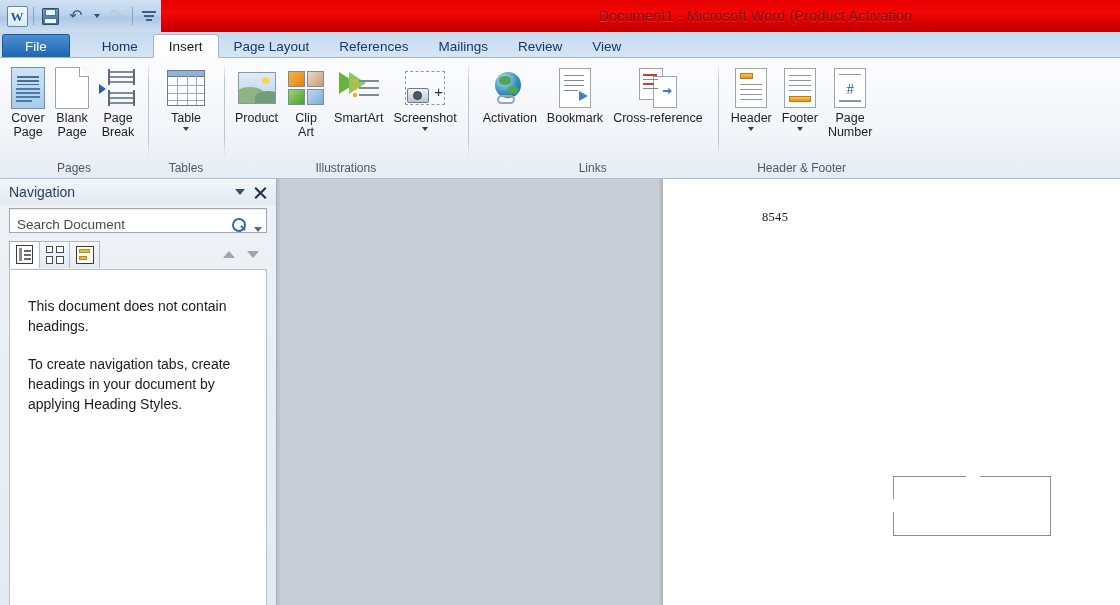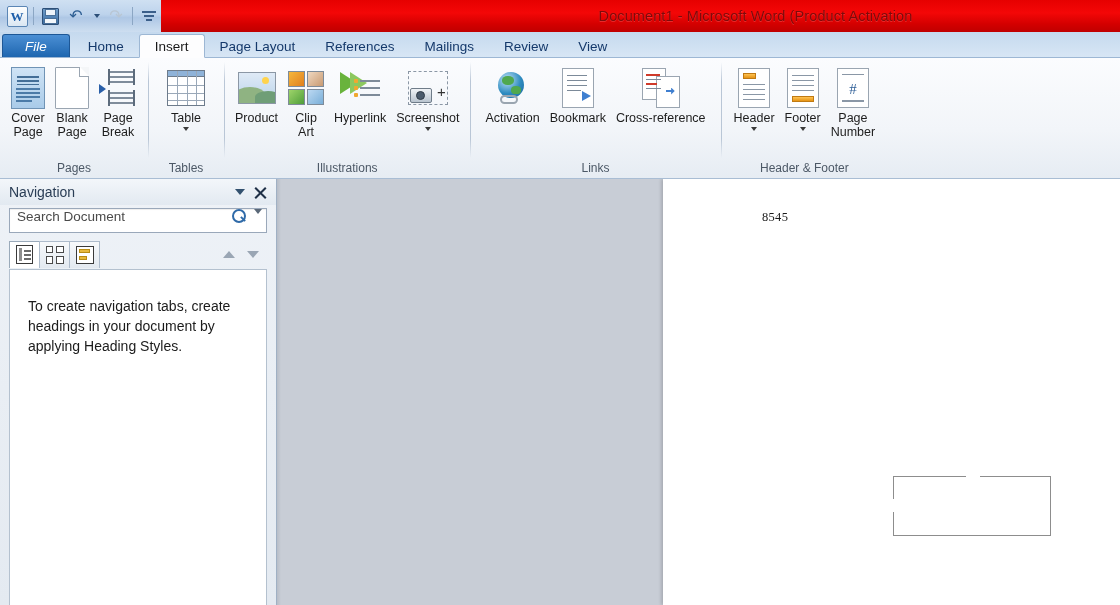--- a/index.html
+++ b/index.html
@@ -112,25 +112,24 @@
     display: flex; align-items: center;
     font-size: 13.5px;
     color: #15396b;
     position: relative;
     white-space: nowrap;
   }
   .tab.file {
     background: linear-gradient(to bottom,#4b8fd4,#1c64ae);
     color: #fff;
     border-radius: 3px 3px 0 0;
-    margin-right: 3px;
+    margin-right: 17px;
     padding: 0 22px;
     border: 1px solid #1d5796;
     border-bottom: none;
-    font-style: italic;
   }
   .tab.active {
     background: #fdfdfe;
     border: 1px solid #9db7d4;
     border-bottom: 1px solid #fdfdfe;
     border-radius: 3px 3px 0 0;
     z-index: 3;
     color: #1a1a1a;
   }
 
@@ -272,21 +271,21 @@
   .nav-caret{width:0;height:0;border-left:5px solid transparent;border-right:5px solid transparent;border-top:6px solid #33516f;}
   .nav-x{ position:relative;width:13px;height:13px; }
   .nav-x::before,.nav-x::after{content:"";position:absolute;left:-1px;top:6px;width:15px;height:2px;background:#1f3047;}
   .nav-x::before{transform:rotate(45deg);} .nav-x::after{transform:rotate(-45deg);}
 
   .nav-search-wrap{ padding: 3px 9px 6px 9px; }
   .nav-search{
     height: 25px;
     background:#fff;
     border:1px solid #9aa8ba;
-    display:flex; align-items:flex-start;
+    display:flex; align-items:flex-end;
     padding: 0 4px 0 7px;
     box-shadow: inset 0 1px 1px rgba(0,0,0,.07);
   }
   .nav-search input{
     flex:1; border:0; outline:0; font-size:13.5px; color:#2a2a2a;
     font-family:"Liberation Sans",sans-serif; background:transparent;
   }
   .nav-search input::placeholder{ color:#4a4a4a; opacity:1; }
   .mag{ width:14px;height:14px;position:relative; margin-right:5px;}
   .mag::before{content:"";position:absolute;left:0;top:0;width:10px;height:10px;border:2px solid #2f6aa8;border-radius:50%;}
@@ -504,21 +503,21 @@
               <div class="chev"></div>
                 <div class="chev2"></div>
               <div class="ln" style="top:8px"></div>
                 <div class="dot" style="top:7px"></div>
               <div class="ln" style="top:15px"></div>
                 <div class="dot" style="top:14px"></div>
               <div class="ln" style="top:22px"></div>
                 <div class="dot" style="top:21px"></div>
             </div>
           </div>
-          <div class="txt">Hyperlink</div>
+          <div class="txt">SmartArt</div>
         </div>
         <div class="rbtn">
           <div class="ic">
             <div class="shot-ico">
                 <div class="dash"></div>
                 <div class="cam"></div>
                 <div class="lens"></div>
                 <div class="plus">+</div>
               </div>
           </div>
@@ -660,20 +659,21 @@
             <div class="y" style="top:9px;width:8px"></div>
           </div>
         </div>
         <div class="nav-arrows">
           <div class="tri-up"></div>
           <div class="tri-dn"></div>
         </div>
       </div>
 
       <div class="nav-body">
+        <div class="nav-msg">This document does not contain headings.</div>
         <div class="nav-msg">To create navigation tabs, create headings in your document by applying Heading Styles.</div>
       </div>
     </div>
 
     <div class="docarea">
       <div class="doc-shadowstrip"></div>
       <div class="page-edge"></div>
       <div class="page">
         <div class="page-text">8545</div>
         <div class="textbox"></div>

